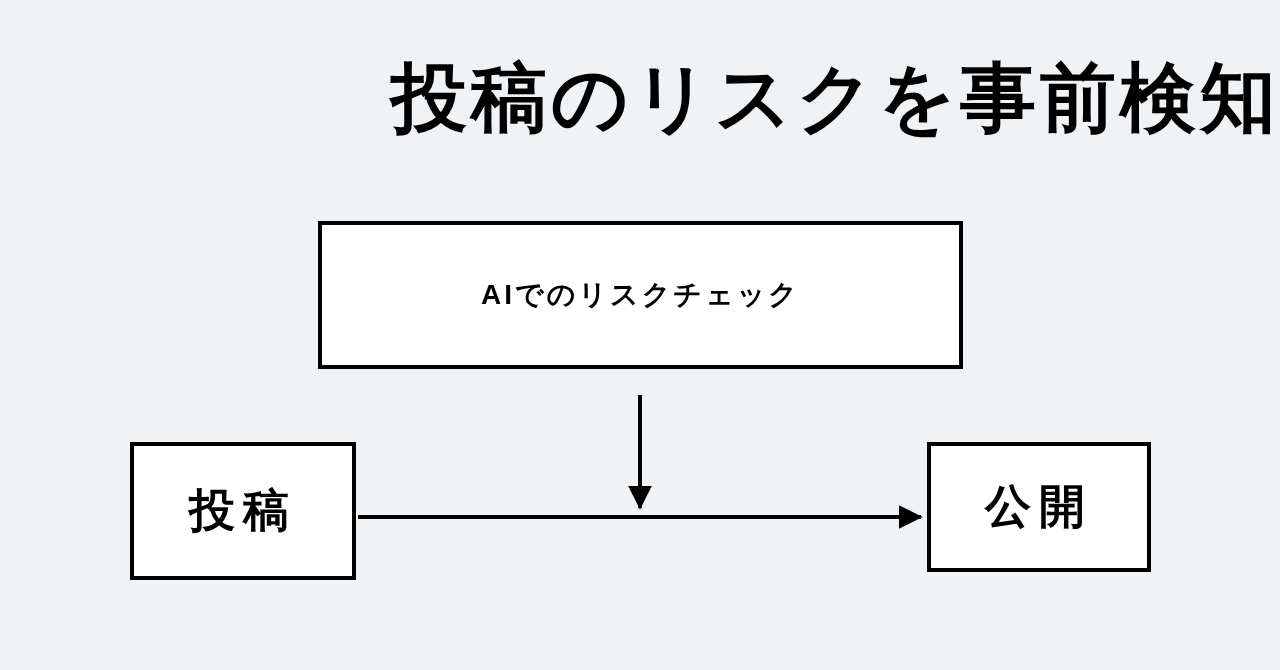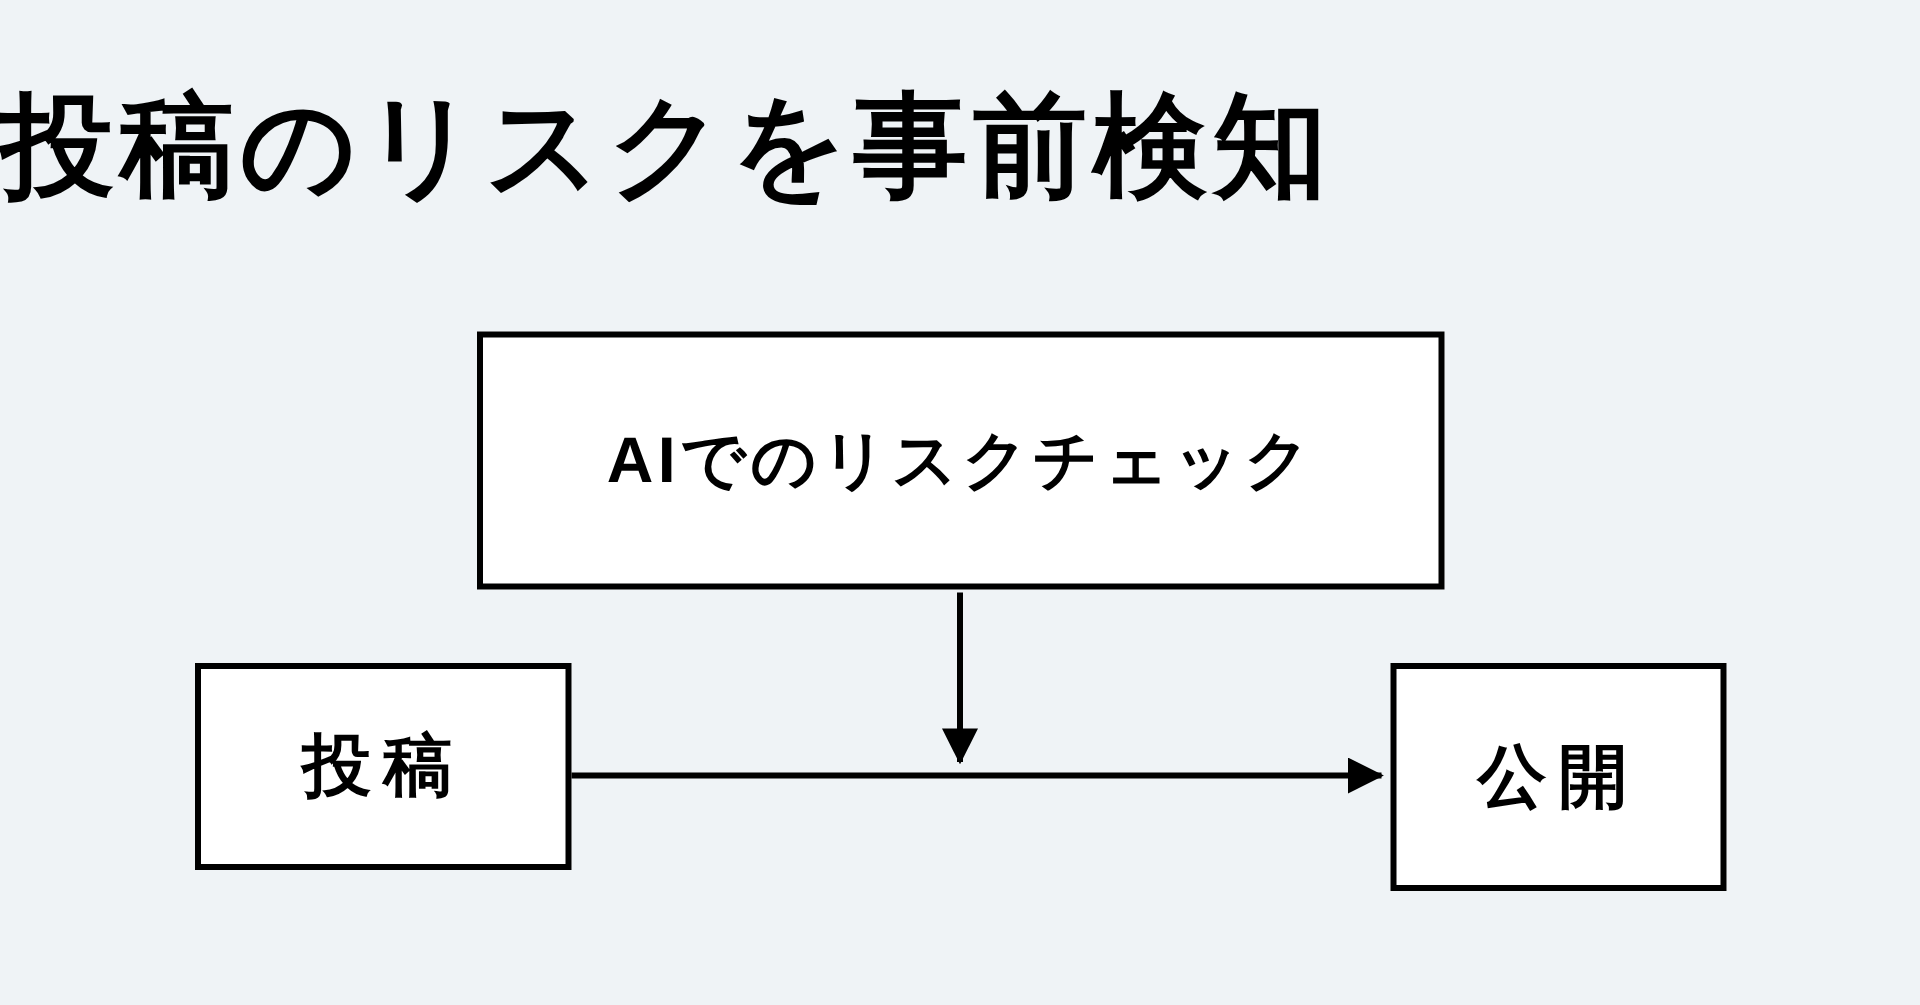--- a/index.html
+++ b/index.html
@@ -16,21 +16,21 @@
     height: 670px;
     background: #eff3f6;
     overflow: hidden;
   }
   .title {
     position: absolute;
     top: 52px;
     left: 0;
     width: 100%;
     margin: 0;
-    text-align: left;
+    text-align: right;
     font-size: 76px;
     font-weight: 900;
     letter-spacing: 4px;
     color: #000000;
     line-height: 1.2;
   }
   .node {
     position: absolute;
     box-sizing: border-box;
     background: #ffffff;
@@ -40,39 +40,39 @@
     align-items: center;
     justify-content: center;
     color: #000000;
     font-weight: 700;
     text-align: center;
   }
   .node-ai {
     left: 318px;
     top: 221px;
     width: 645px;
-    height: 172px;
-    font-size: 43px;
+    height: 148px;
+    font-size: 28px;
     line-height: 1.45;
     letter-spacing: 3px;
     gap: 40px;
   }
   .node-post {
     left: 130px;
     top: 442px;
-    width: 251px;
+    width: 226px;
     height: 138px;
     font-size: 46px;
     letter-spacing: 8px;
   }
   .node-publish {
     left: 927px;
     top: 442px;
     width: 224px;
-    height: 152px;
+    height: 130px;
     font-size: 46px;
     letter-spacing: 8px;
   }
   .arrows {
     position: absolute;
     left: 0;
     top: 0;
     width: 1280px;
     height: 670px;
     pointer-events: none;

